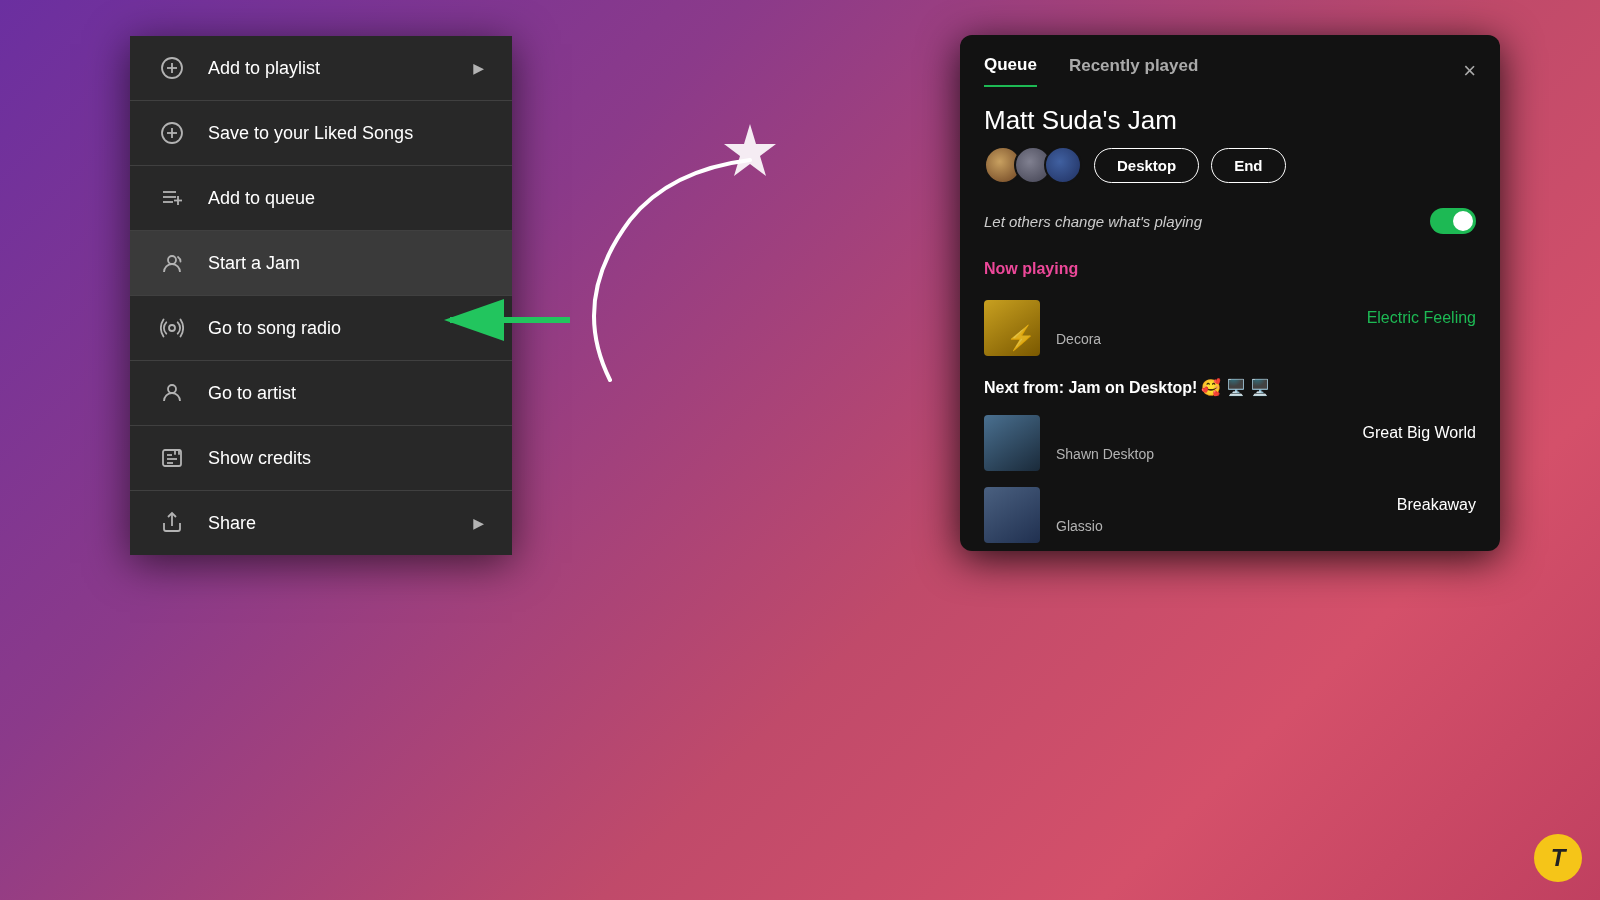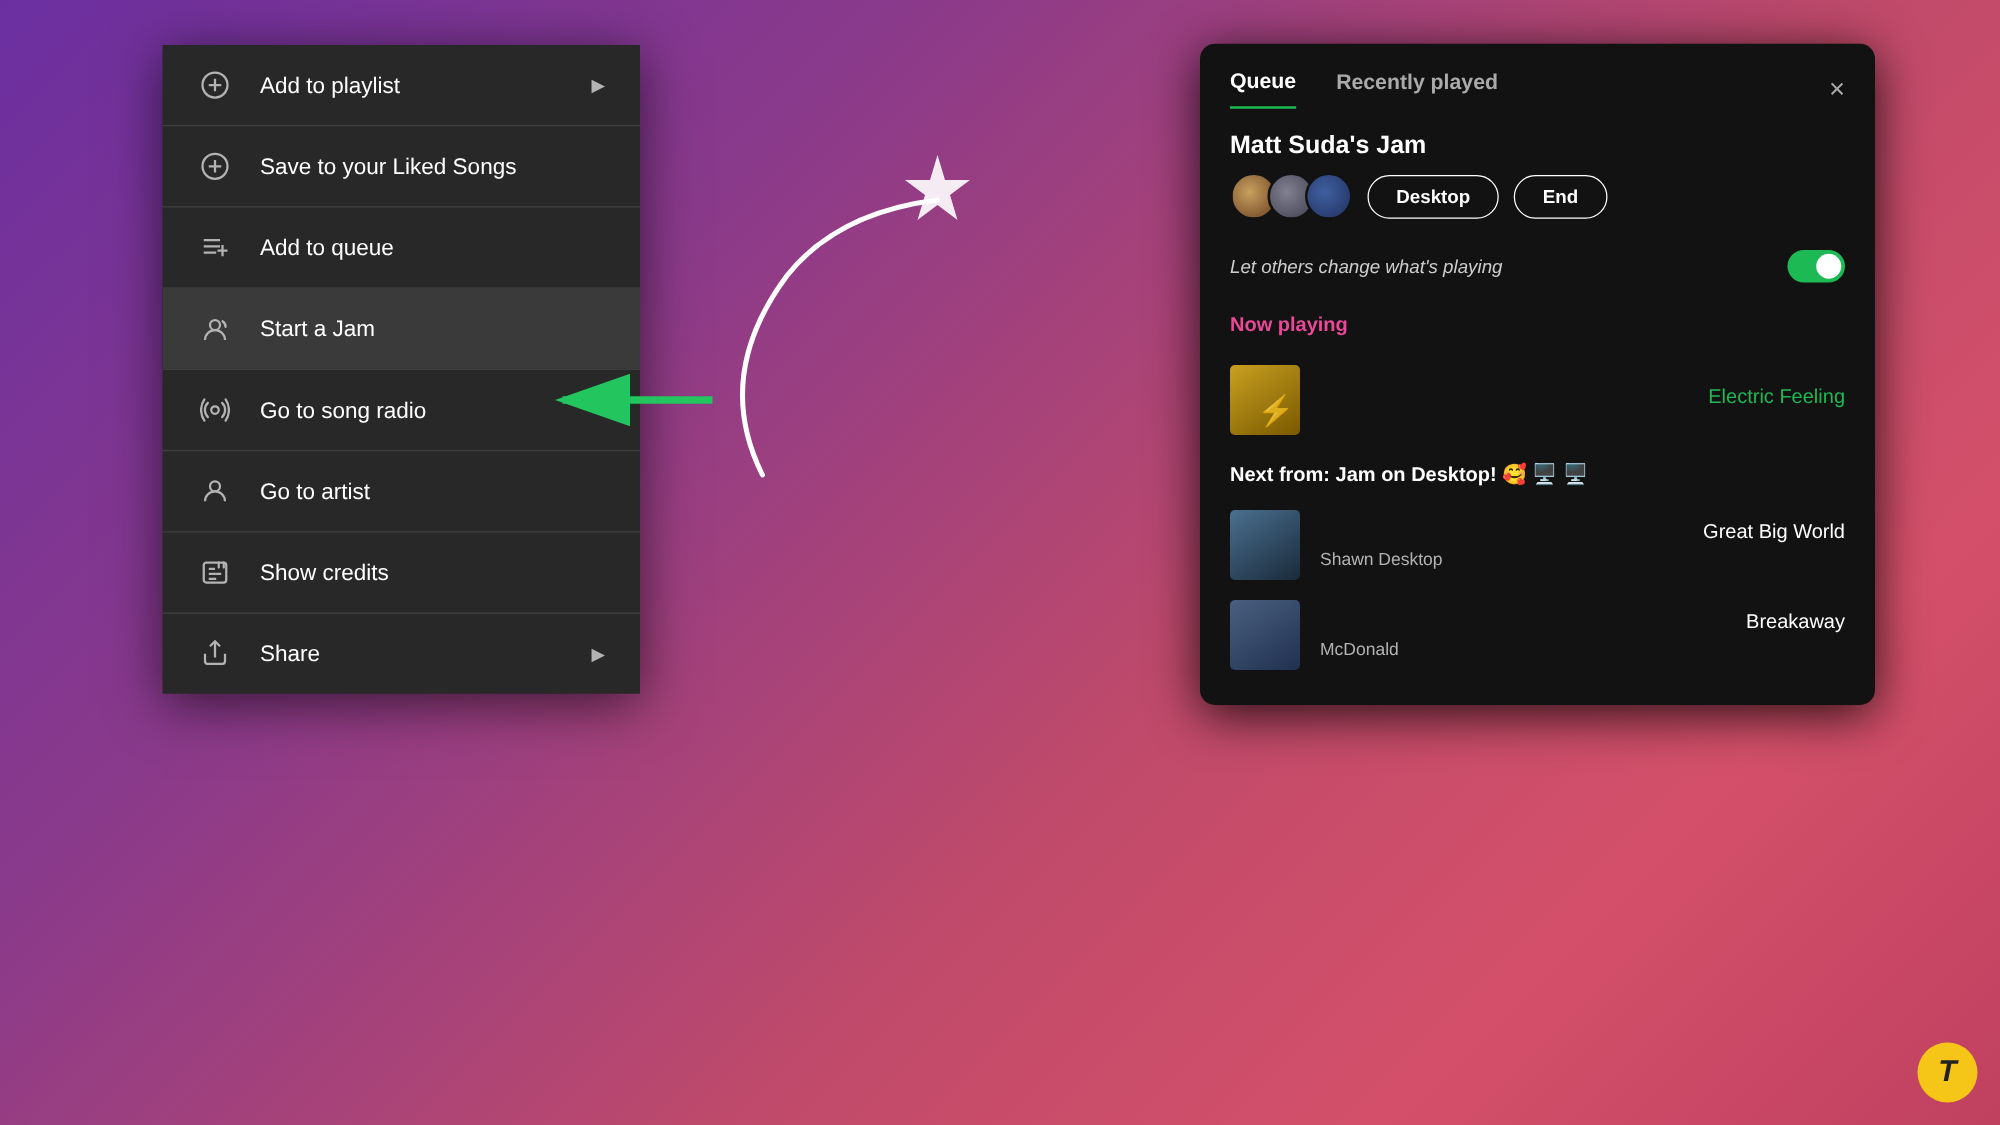--- a/index.html
+++ b/index.html
@@ -70,21 +70,20 @@
     
     .queue-panel {
       position: absolute;
       right: 100px;
       top: 35px;
       width: 540px;
       background: #121212;
       border-radius: 12px;
       overflow: hidden;
       box-shadow: 0 8px 40px rgba(0,0,0,0.8);
-      padding-bottom: 20px;
     }
 
     .queue-header {
       display: flex;
       align-items: center;
       padding: 20px 24px 0 24px;
       gap: 32px;
     }
 
     .queue-tab {
@@ -110,22 +109,22 @@
       margin-left: auto;
       background: none;
       border: none;
       color: #aaa;
       font-size: 22px;
       cursor: pointer;
       line-height: 1;
     }
 
     .queue-title {
-      font-size: 20px;
-      font-weight: 700;
+      font-size: 26px;
+      font-weight: 400;
       color: #fff;
       padding: 18px 24px 10px 24px;
     }
 
     .queue-avatars-row {
       display: flex;
       align-items: center;
       padding: 0 24px 16px 24px;
       gap: 12px;
     }
@@ -500,20 +499,21 @@
   </div>
 
   <div class="now-playing-label">Now playing</div>
 
   <div class="track-item">
     <div class="track-art">
       <div class="electric-art-inner"></div>
     </div>
     <div class="track-info">
       <div class="track-name">Electric Feeling</div>
+      <div class="track-artist">Decora</div>
     </div>
   </div>
 
   <div class="next-from-label">Next from: Jam on Desktop! 🥰 🖥️ 🖥️</div>
 
   <div class="track-item">
     <div class="track-art great-big-world">
       <div class="gbw-art-inner"></div>
     </div>
     <div class="track-info">
@@ -521,20 +521,20 @@
       <div class="track-artist">Shawn Desktop</div>
     </div>
   </div>
 
   <div class="track-item">
     <div class="track-art breakaway">
       <div class="breakaway-art-inner"></div>
     </div>
     <div class="track-info">
       <div class="track-name white">Breakaway</div>
-      <div class="track-artist">McDonald</div>
+      <div class="track-artist">Glassio</div>
     </div>
   </div>
 </div>
 
 <div class="watermark">
   <span>T</span>
 </div>
 
 </body></html>

